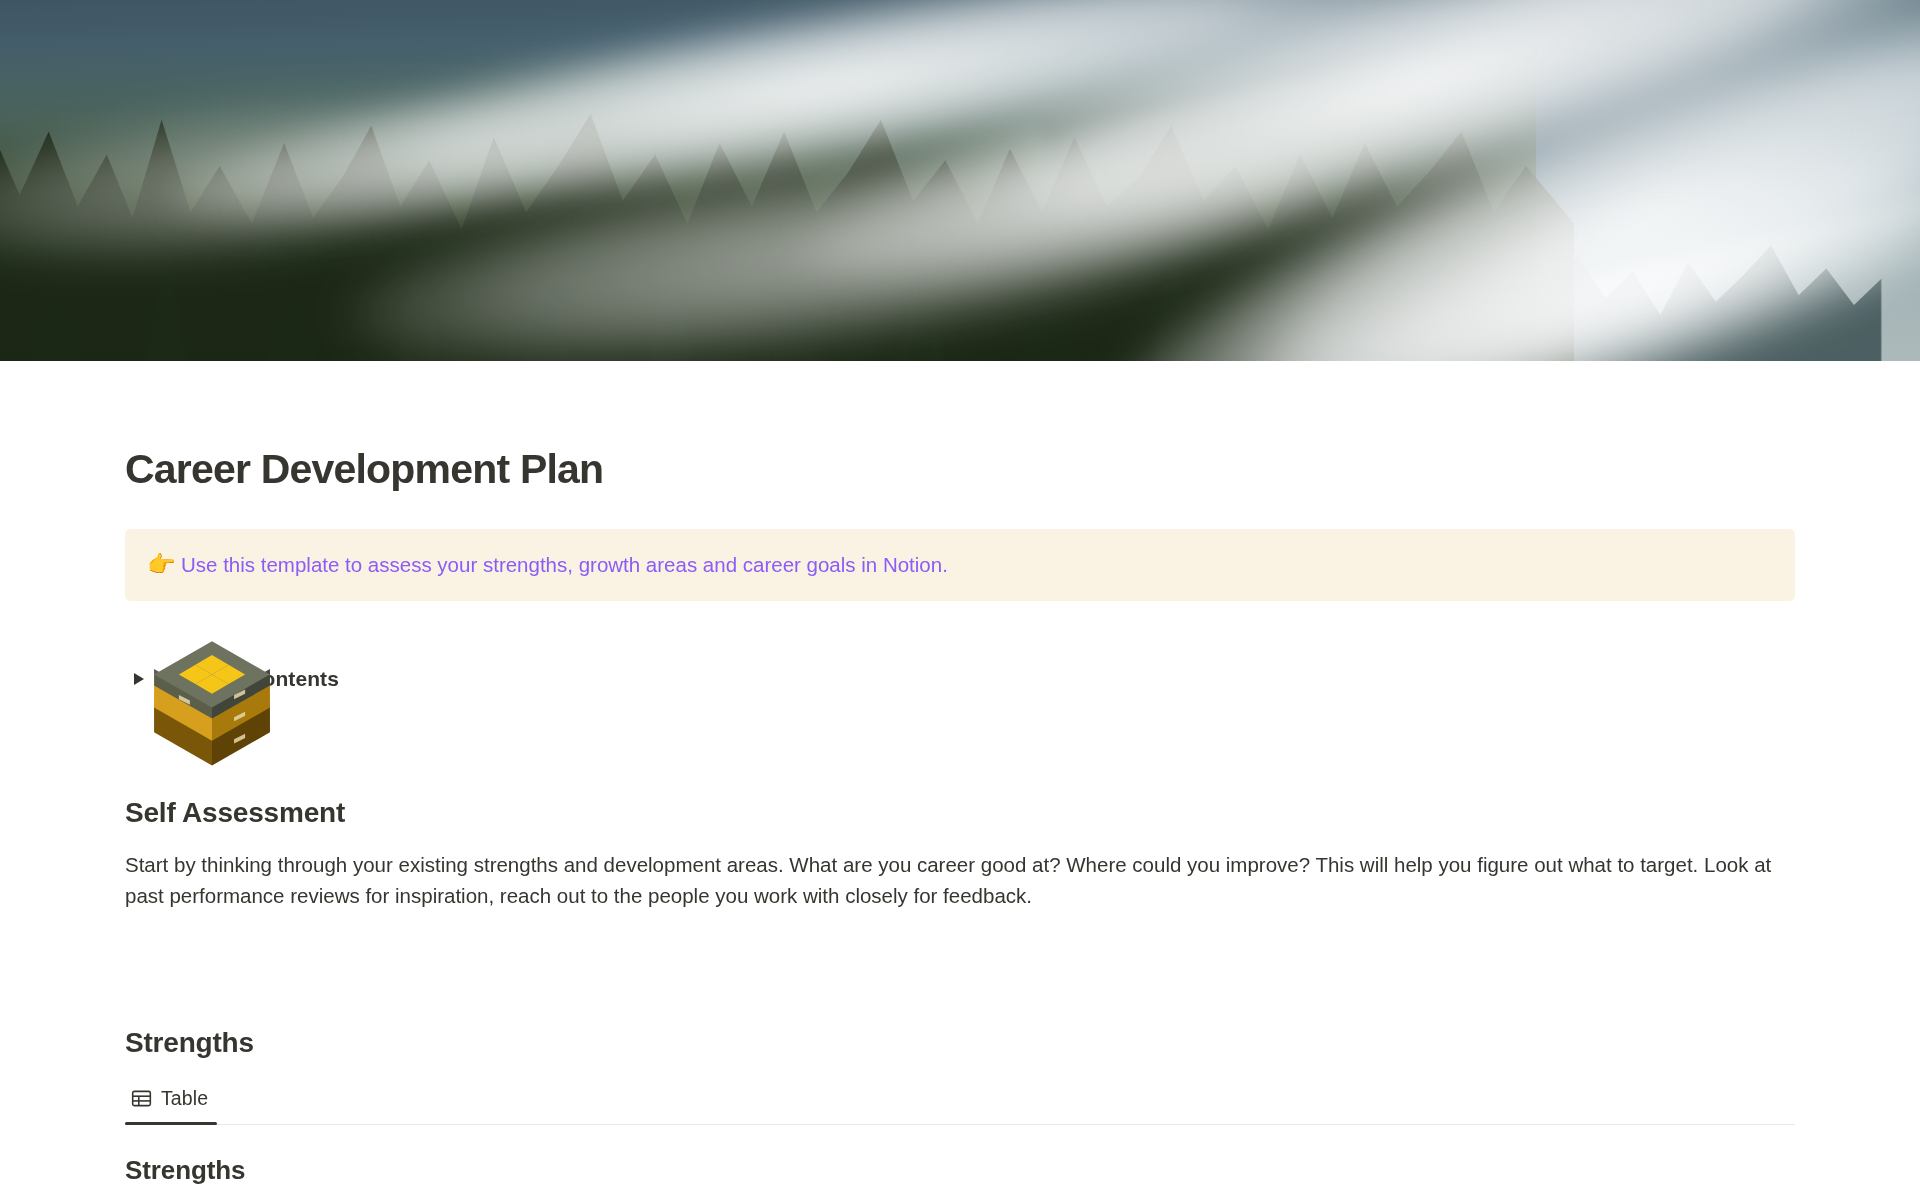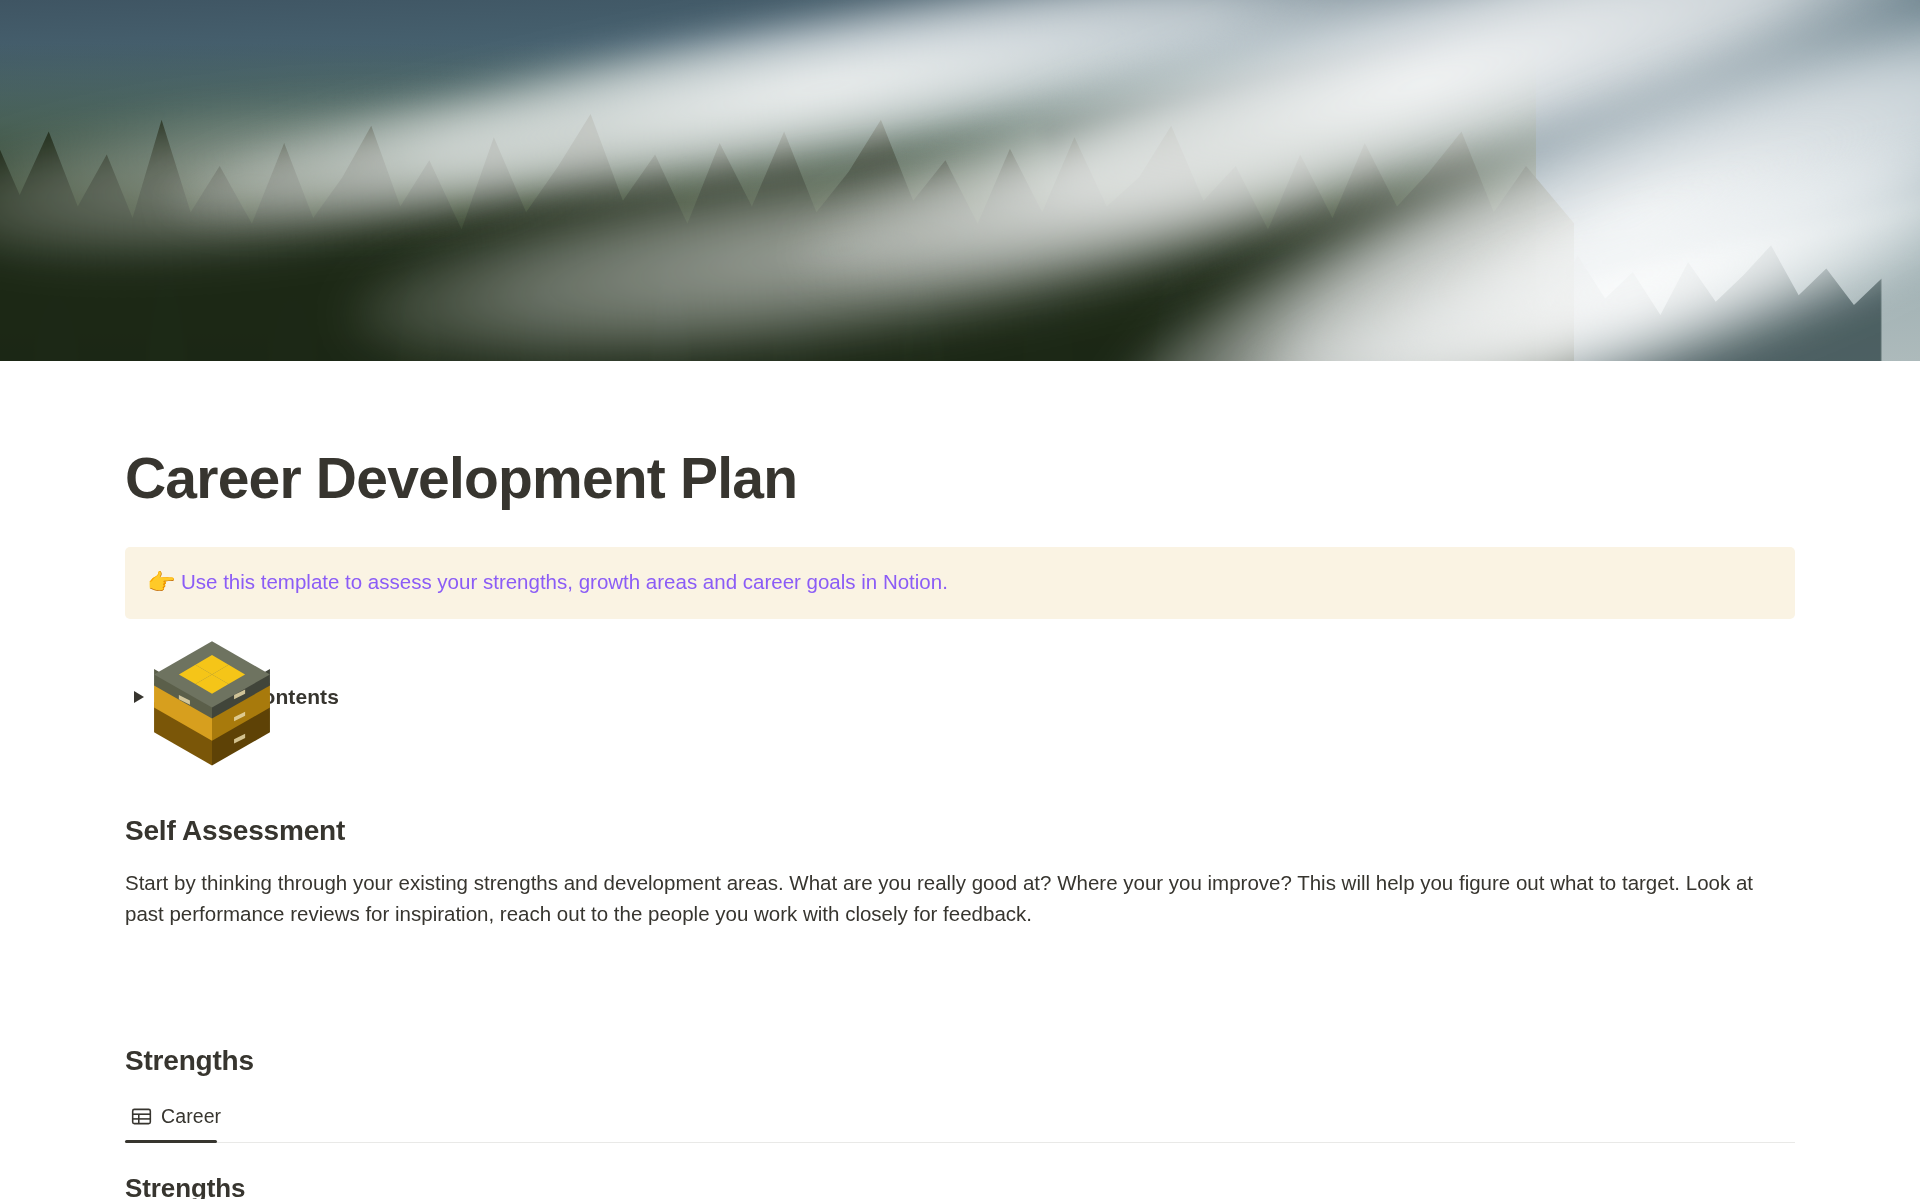--- a/index.html
+++ b/index.html
@@ -169,21 +169,21 @@
     position: absolute;
     left: 143px;
     top: 272px;
     width: 138px;
     height: 138px;
     z-index: 5;
   }
   .page-icon svg { display: block; width: 100%; height: 100%; }
 
   .page-title {
-    font-size: 57px;
+    font-size: 41px;
     line-height: 1.12;
     font-weight: 700;
     letter-spacing: -0.8px;
     color: #37352f;
     padding-top: 86px;
   }
 
   
   .callout {
     margin-top: 36px;
@@ -352,33 +352,33 @@
       <span class="callout-text">Use this template to assess your strengths, growth areas and career goals in Notion.</span>
     </div>
 
     <div class="toggle">
       <span class="toggle-arrow"></span>
       <span class="toggle-label">Table Of Contents</span>
     </div>
 
     <h2 class="h2">Self Assessment</h2>
 
-    <p class="para">Start by thinking through your existing strengths and development areas. What are you really good at? Where your you improve? This will help you figure out what to target. Look at past performance reviews for inspiration, reach out to the people you work with closely for feedback.</p>
+    <p class="para">Start by thinking through your existing strengths and development areas. What are you career good at? Where could you improve? This will help you figure out what to target. Look at past performance reviews for inspiration, reach out to the people you work with closely for feedback.</p>
 
     <h2 class="h2 h2-strengths">Strengths</h2>
 
     <div class="db-tabs">
       <div class="db-tab">
         <svg class="db-tab-icon" viewBox="0 0 20 20" fill="none" xmlns="http://www.w3.org/2000/svg">
           <rect x="1.6" y="3.2" width="16.8" height="13.6" rx="1.6" stroke="#37352f" stroke-width="1.5"></rect>
           <line x1="1.6" y1="7.8" x2="18.4" y2="7.8" stroke="#37352f" stroke-width="1.5"></line>
           <line x1="1.6" y1="12.3" x2="18.4" y2="12.3" stroke="#37352f" stroke-width="1.5"></line>
           <line x1="7.4" y1="7.8" x2="7.4" y2="16.8" stroke="#37352f" stroke-width="1.5"></line>
         </svg>
-        <span class="db-tab-label">Career</span>
+        <span class="db-tab-label">Table</span>
       </div>
       <div class="db-tabs-rule"></div>
       <div class="db-tab-active-rule"></div>
     </div>
 
     <h3 class="db-title">Strengths</h3>
 
   </div>
 </div>
 

